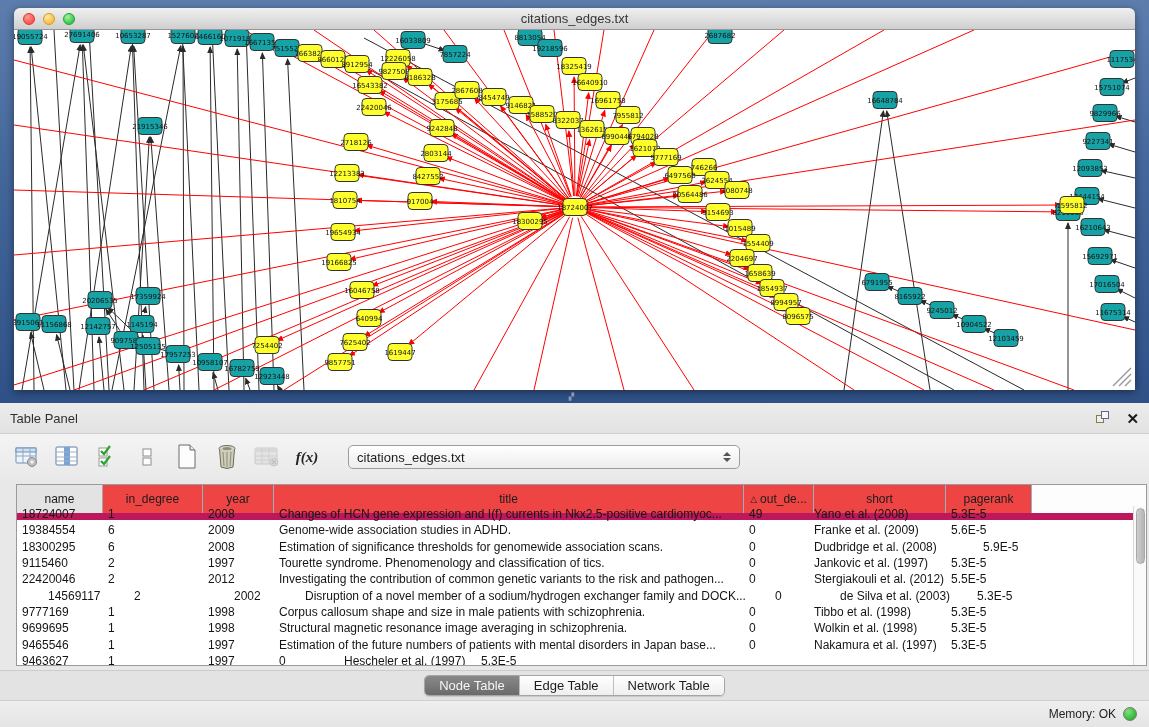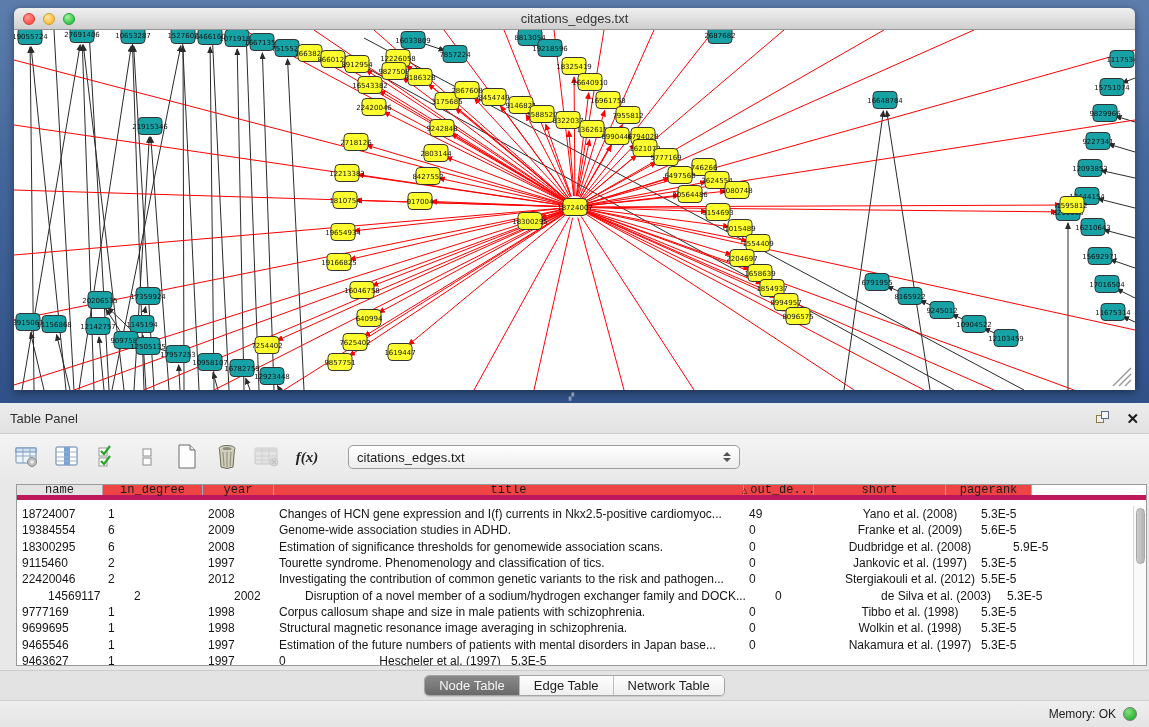--- a/index.html
+++ b/index.html
@@ -33,28 +33,28 @@
   .fx-label { font-size:15px; font-style:italic; font-weight:bold; color:#222; font-family:"Liberation Serif", serif; }
   .combo { margin-left:14px; width:392px; height:24px; background:linear-gradient(180deg,#ffffff,#ededed); border:1px solid #9d9d9d; border-radius:5px; display:flex; align-items:center; padding:0 8px; cursor:pointer; box-shadow:0 1px 0 rgba(255,255,255,.7) inset; }
   .combo-text { flex:1; font-size:13px; color:#1d1d1d; }
   .combo-arrows { display:flex; flex-direction:column; gap:2px; align-items:center; }
   .combo-arrows i { display:block; width:0; height:0; border-left:4px solid transparent; border-right:4px solid transparent; }
   .combo-arrows i.up { border-bottom:4px solid #555; }
   .combo-arrows i.dn { border-top:4px solid #555; }
 
   .table-wrap { height:190px; background:#e8e8e8; position:relative; padding:4px 2px 4px 16px; }
   .table-box { position:relative; width:1131px; height:182px; background:#ffffff; border:1px solid #9a9a9a; overflow:hidden; }
-  .thead { display:flex; height:15px; border-bottom:5px solid #be185d;font-family:Liberation Mono, monospace; }
+  .thead { display:flex; height:35px; border-bottom:7px solid #be185d; }
   .th { font-size:12px; color:#1c1c1c; display:flex; align-items:center; justify-content:center; background:#ef4444; border-right:1px solid #8fb3c4; height:100%; }
   .th.gray { background:#e3e3e3; border-right:1px solid #a8a8a8; }
   .th .sort-tri { font-size:9px; margin-right:3px; color:#222; }
   .tbody { position:absolute; top:21px; left:0; right:13px; bottom:0; overflow:hidden; }
   .tr { display:flex; height:16.3px; align-items:center; }
   .td { font-size:12px; color:#151515; white-space:nowrap; overflow:hidden; padding-left:5px; }
-  .td.center { text-align:center; padding-left:0;margin-left:30px; }
+  .td.center { padding-left:0; }
   .vscroll { position:absolute; top:21px; right:0; width:13px; bottom:0; background:#fafafa; border-left:1px solid #d9d9d9; }
   .vthumb { position:absolute; top:2px; left:1.5px; width:9px; height:56px; border-radius:5px; background:linear-gradient(90deg,#cdcdcd,#b5b5b5); border:1px solid #a8a8a8; }
 
   .tabbar { height:30px; background:#e3e3e3; border-top:1px solid #cccccc; display:flex; align-items:center; justify-content:center;text-align:right; }
   .seg { display:flex; height:21px; border:1px solid #a5a5a5; border-radius:5px; overflow:hidden; background:#fff; box-shadow:0 1px 1px rgba(0,0,0,.12); }
   .seg-btn { padding:0 14px; font-size:13px; display:flex; align-items:center; color:#1d1d1d; background:linear-gradient(180deg,#ffffff,#efefef); border-right:1px solid #bdbdbd; cursor:pointer; }
   .seg-btn:last-child { border-right:none; }
   .seg-btn.active { background:linear-gradient(180deg,#8a8a8a,#6a6a6a); color:#f5f5f5; }
 
   .statusbar { height:27px; background:linear-gradient(180deg,#efefef,#e4e4e4); border-top:1px solid #cfcfcf; display:flex; align-items:center; justify-content:flex-end; padding:0 12px; gap:7px; }

